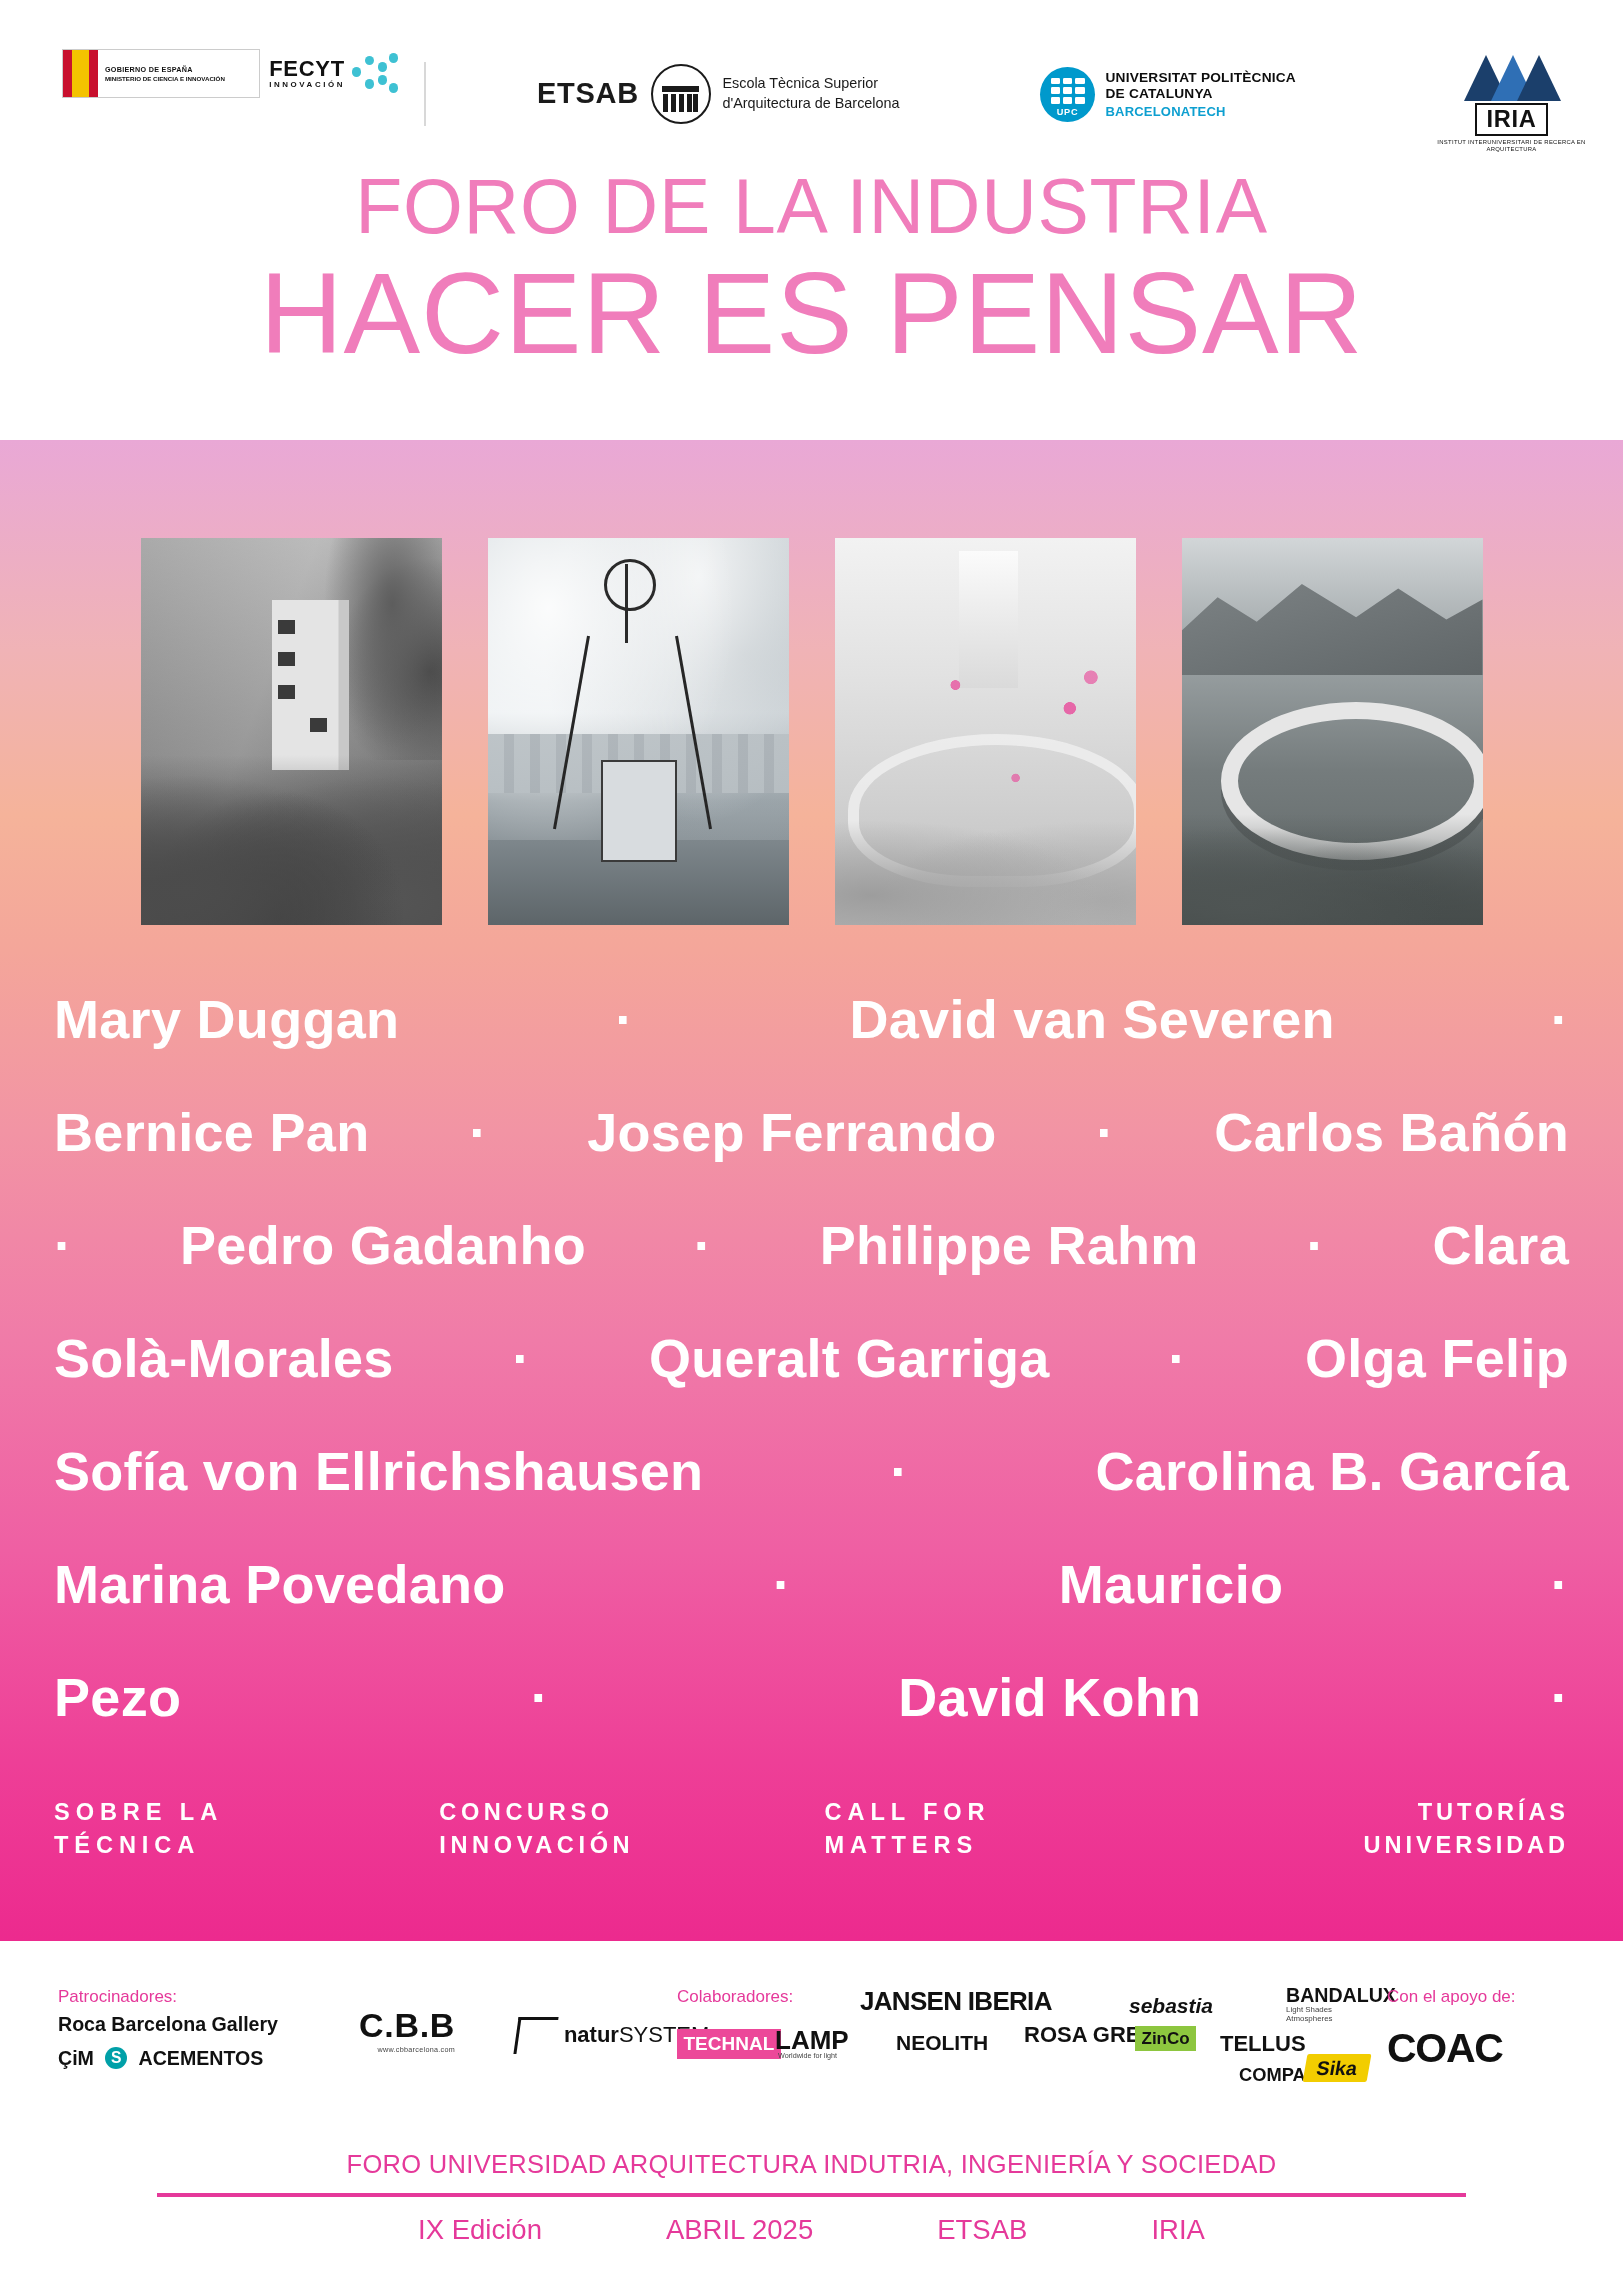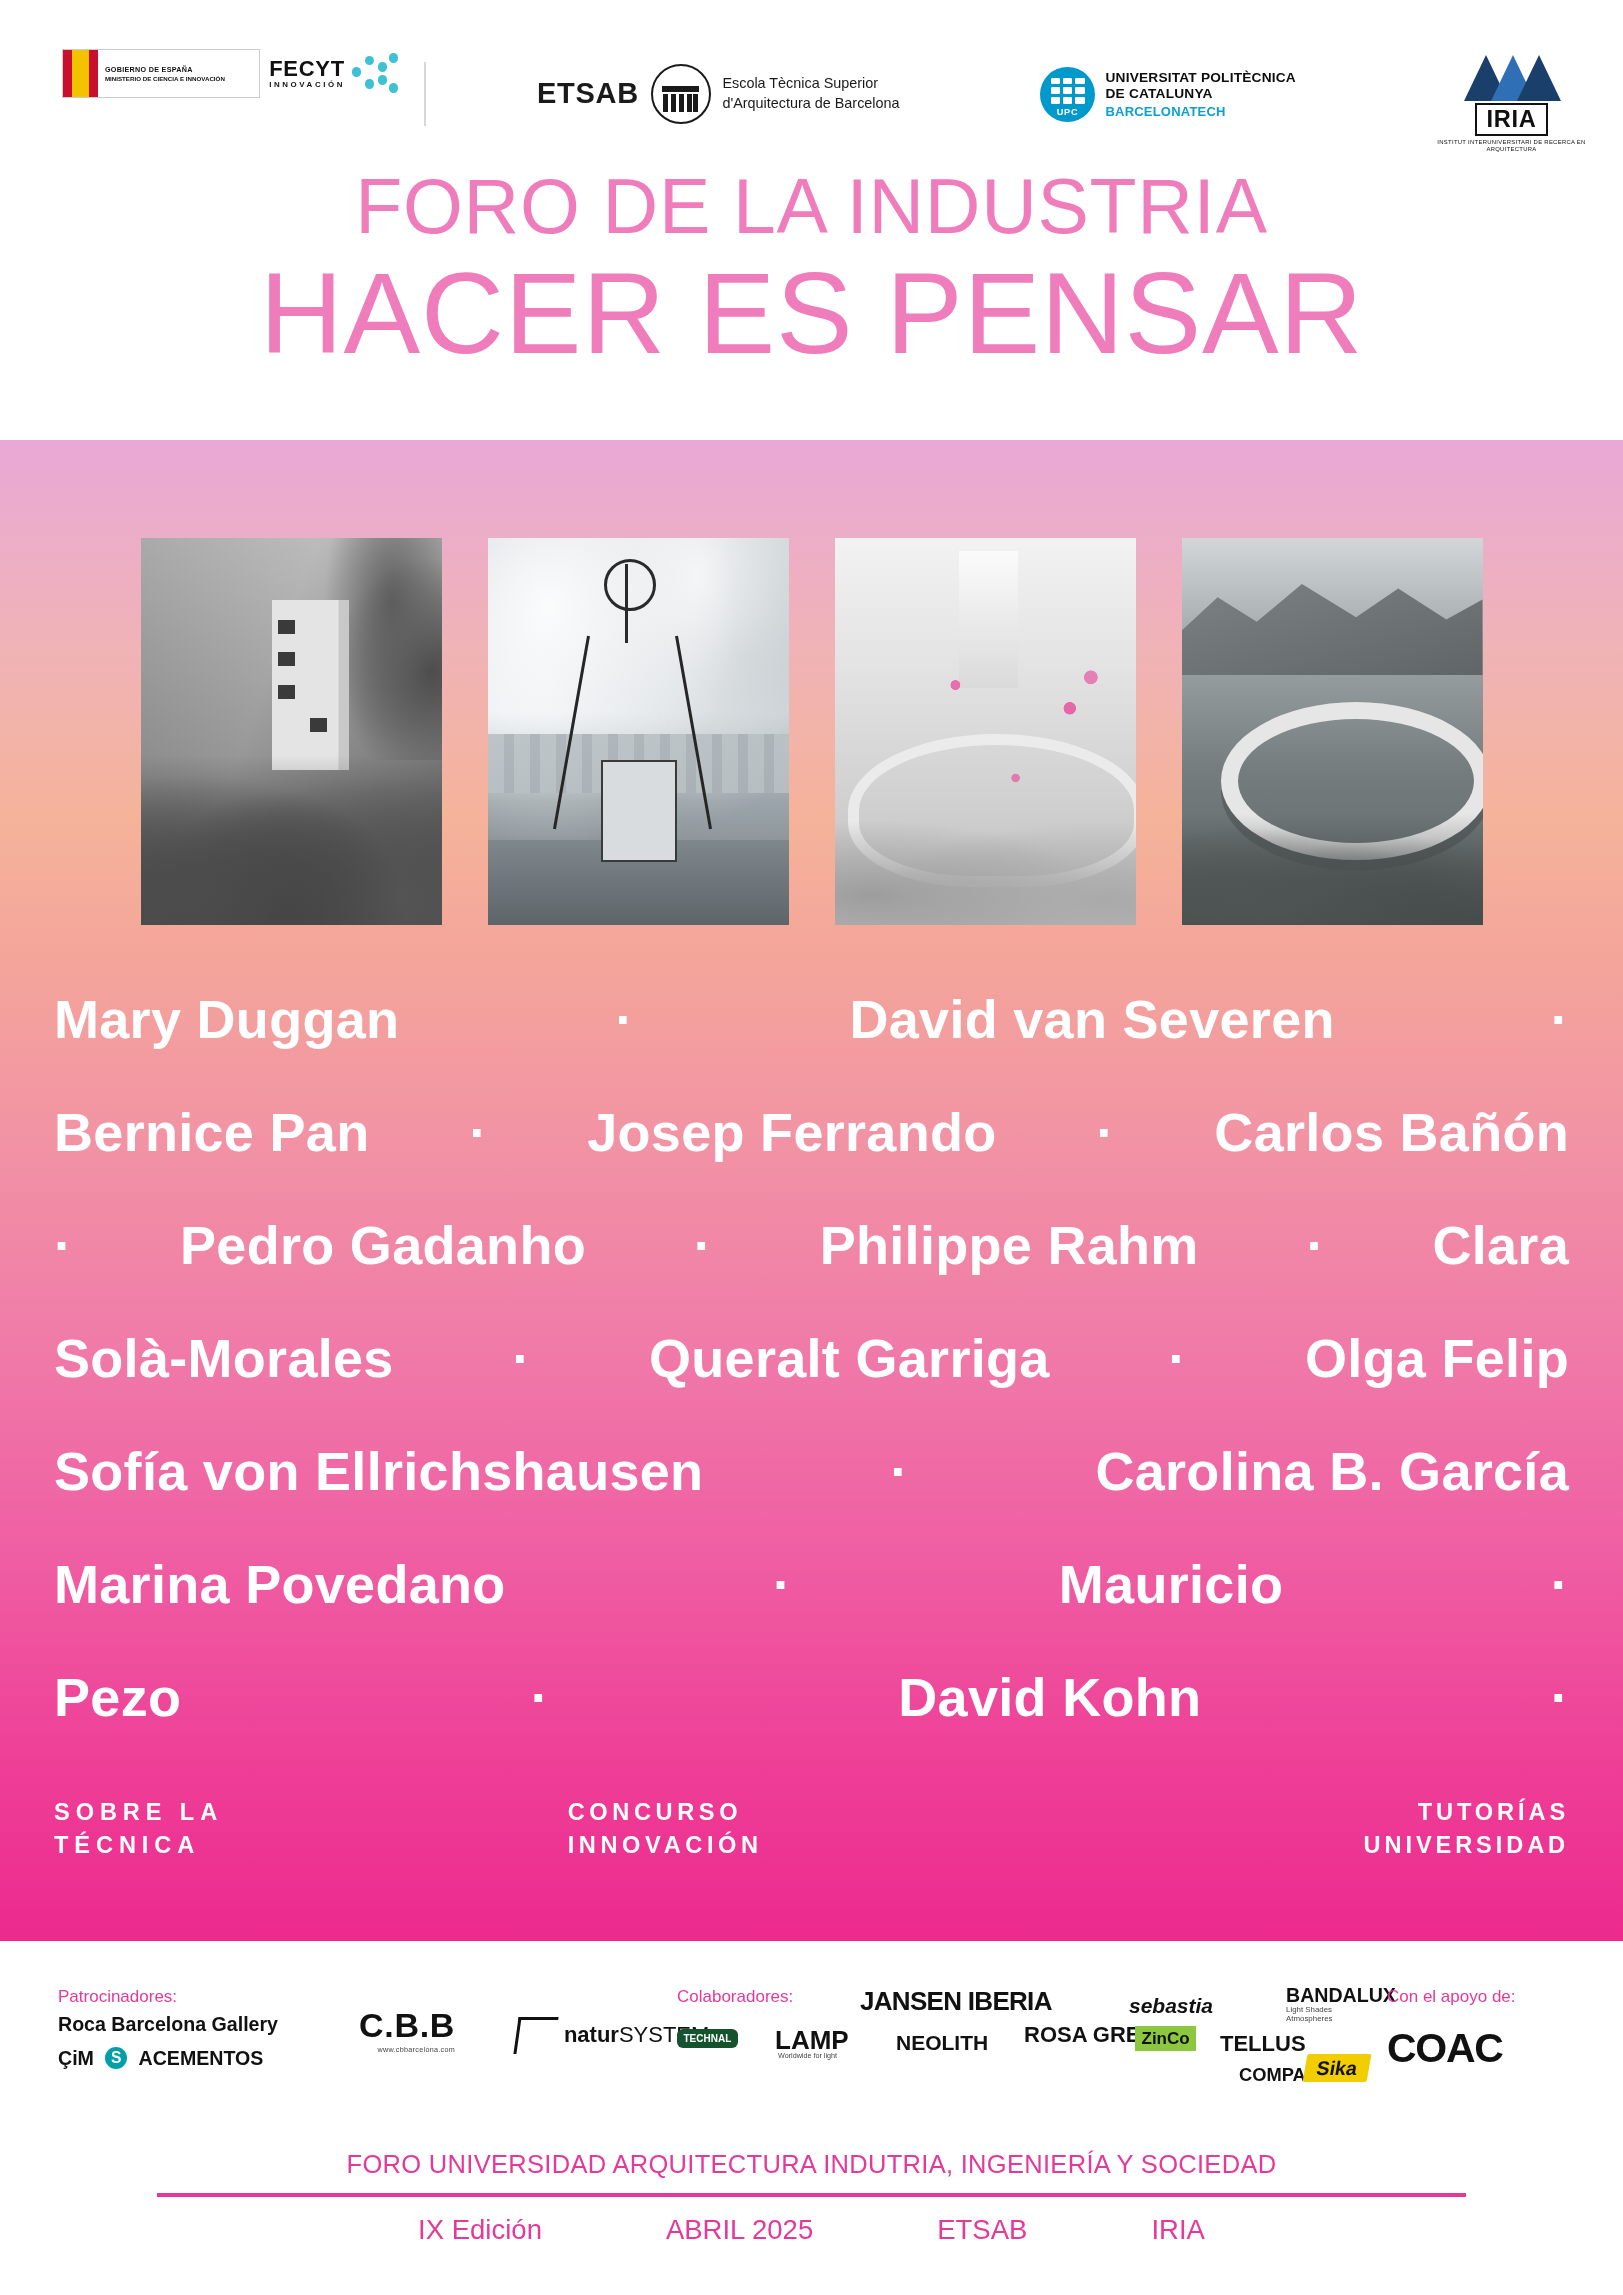--- a/index.html
+++ b/index.html
@@ -819,20 +819,24 @@
 
   <div class="categories">
     <div class="cat c1">
       <div>SOBRE  LA</div>
       <div>TÉCNICA</div>
     </div>
     <div class="cat c2">
       <div>CONCURSO</div>
       <div>INNOVACIÓN</div>
     </div>
+    <div class="cat c3">
+      <div>CALL  FOR</div>
+      <div>MATTERS</div>
+    </div>
     <div class="cat right">
       <div>TUTORÍAS</div>
       <div>UNIVERSIDAD</div>
     </div>
   </div>
 
   <div class="sponsors">
 
     <div class="sp-group sp-patro">
       <div class="sp-col-title">Patrocinadores:</div>
@@ -857,21 +861,21 @@
     </div>
 
     <div class="sp-group sp-colab">
       <div class="sp-col-title">Colaboradores:</div>
       <div class="colab-grid">
         <div class="colab-item" style="left:183px; top:-27.5px; font-size:26px; letter-spacing:-0.7px;">JANSEN IBERIA</div>
         <div class="colab-item" style="left:452px; top:-19.6px; font-size:21px; font-style:italic;">sebastia</div>
         <div class="colab-item" style="left:609px; top:-29px; font-size:19.6px; letter-spacing:0px;">BANDALUX</div>
         <div class="colab-item" style="left:609px; top:-7.9px; font-size:7.9px; font-weight:normal; color:#444;">Light Shades Atmospheres</div>
 
-        <div class="colab-item" style="left:0px; top:15.7px; font-size:10px; background:#14532d; color:#fff; padding:3.9px 6.5px;border-radius:6px;">TECHNAL</div>
+        <div class="colab-item" style="left:0px; top:15.7px; font-size:19px; background:#ec4899; color:#fff; padding:3.9px 6.5px;">TECHNAL</div>
         <div class="colab-item" style="left:98px; top:11.8px; font-size:26px; color:#111;">LAMP</div>
         <div class="colab-item" style="left:101px; top:38px; font-size:7.2px; font-weight:normal; color:#444;">Worldwide for light</div>
         <div class="colab-item" style="left:219px; top:18.3px; font-size:21px; color:#111;">NEOLITH</div>
         <div class="colab-item" style="left:347px; top:11.8px; font-size:22px; color:#111; line-height:19.6px;">ROSA GRES</div>
         <div class="colab-item" style="left:458px; top:13px; font-size:17px; color:#111; background:#8dc63f; padding:2.6px 6.5px;">ZinCo</div>
         <div class="colab-item" style="left:543px; top:18.3px; font-size:22px; color:#111;">TELLUS</div>
         <div class="colab-item" style="left:517px; top:51px; font-size:18.3px; color:#111;margin-left:45px;">COMPAC</div>
         <div class="colab-item" style="left:628px; top:41px; font-size:19.6px; color:#111; background:#f2cd00; padding:2.6px 11.8px; border-radius:2px; transform:skewX(-10deg);">Sika</div>
       </div>
     </div>

